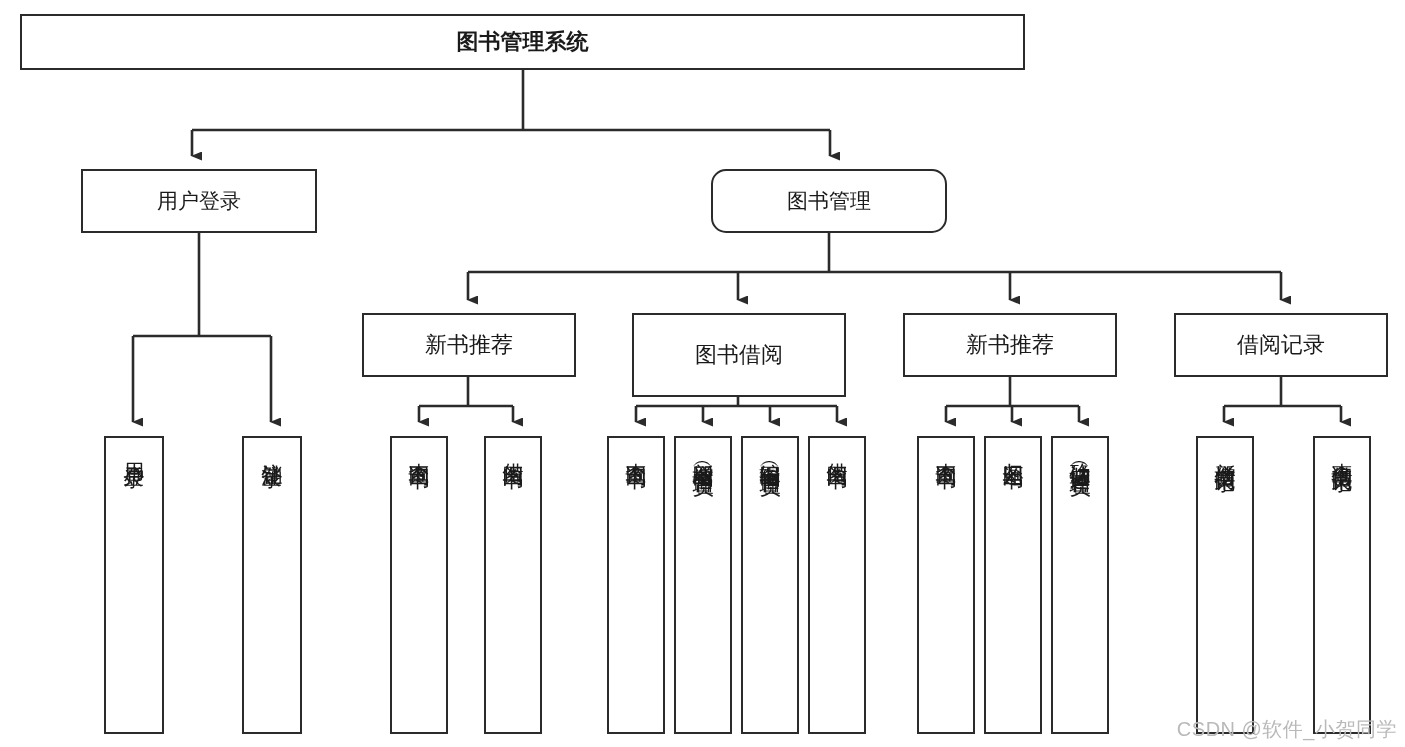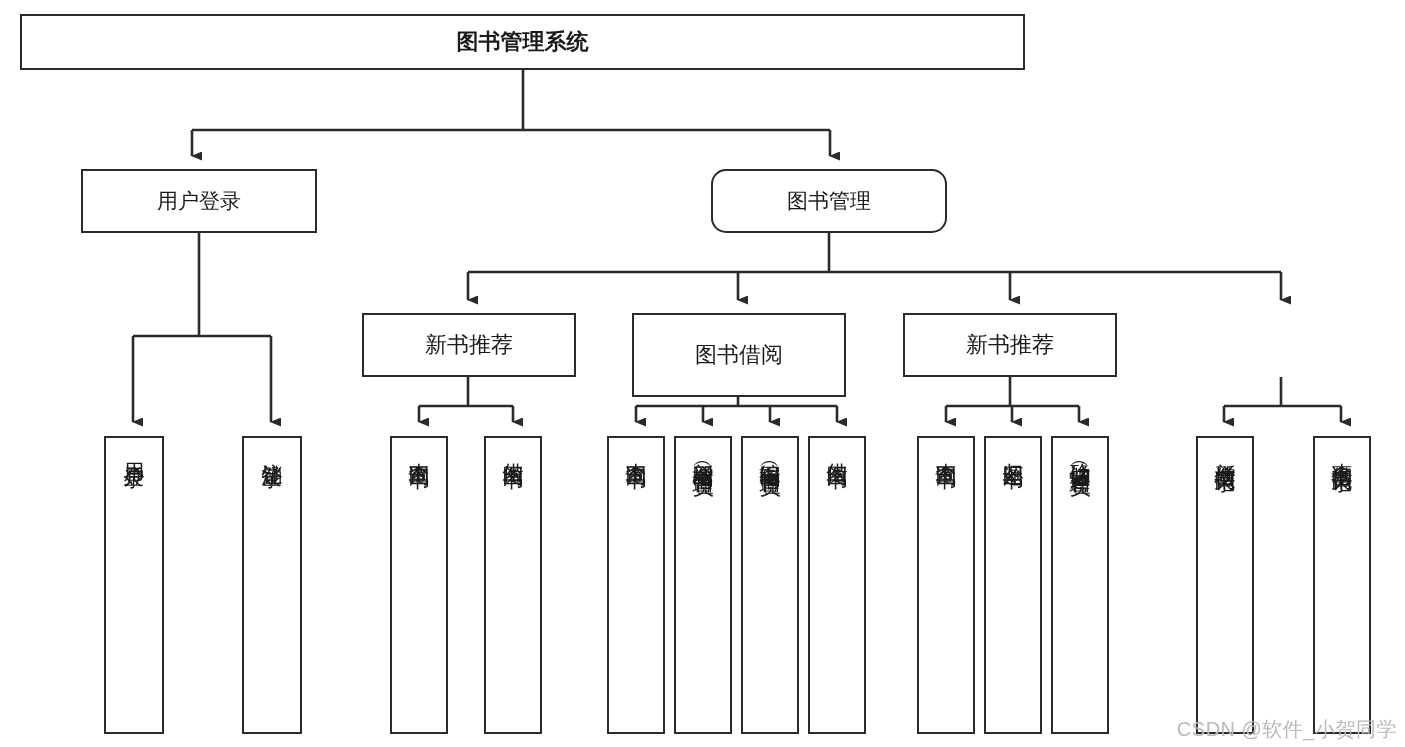--- a/index.html
+++ b/index.html
@@ -83,20 +83,23 @@
 
   <div class="node-box lvl3" style="left:362px;top:313px;width:214px;height:64px;">
     <span class="node-label">新书推荐</span>
   </div>
   <div class="node-box lvl3" style="left:632px;top:313px;width:214px;height:84px;">
     <span class="node-label">图书借阅</span>
   </div>
   <div class="node-box lvl3" style="left:903px;top:313px;width:214px;height:64px;">
     <span class="node-label">新书推荐</span>
   </div>
+  <div class="node-box lvl3" style="left:1174px;top:313px;width:214px;height:64px;">
+    <span class="node-label">借阅记录</span>
+  </div>
 
   <div class="node-box leaf" style="left:104px;top:436px;width:60px;height:298px;">
     <span class="node-label">用户登录</span>
   </div>
   <div class="node-box leaf" style="left:242px;top:436px;width:60px;height:298px;">
     <span class="node-label">注销登录</span>
   </div>
 
   <div class="node-box leaf" style="left:390px;top:436px;width:58px;height:298px;">
     <span class="node-label">查询图书</span>

